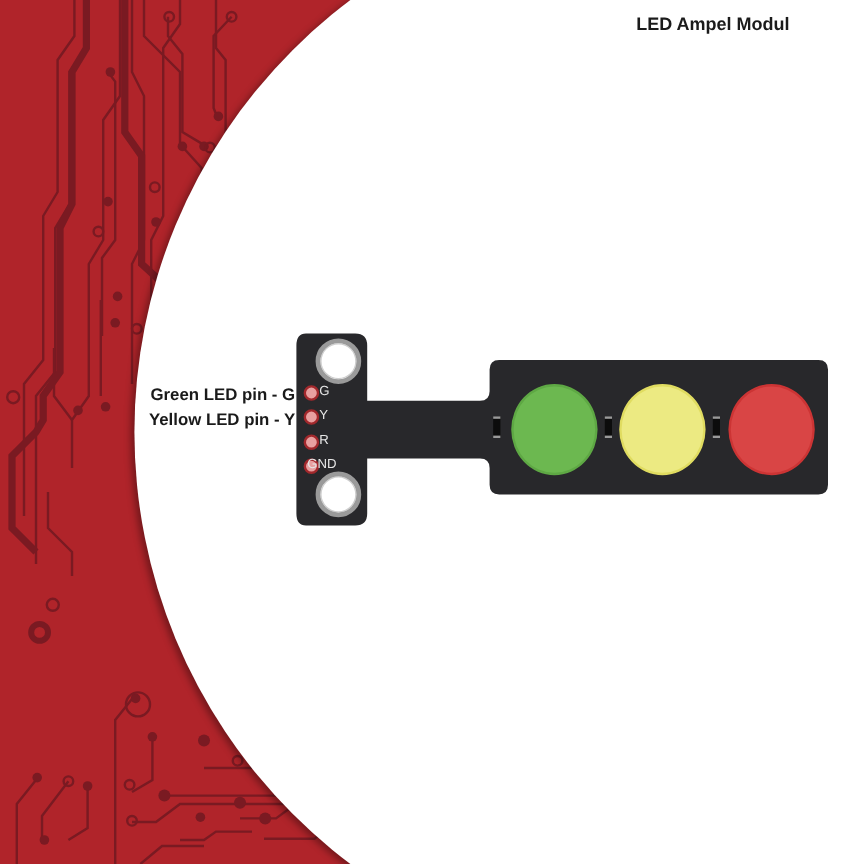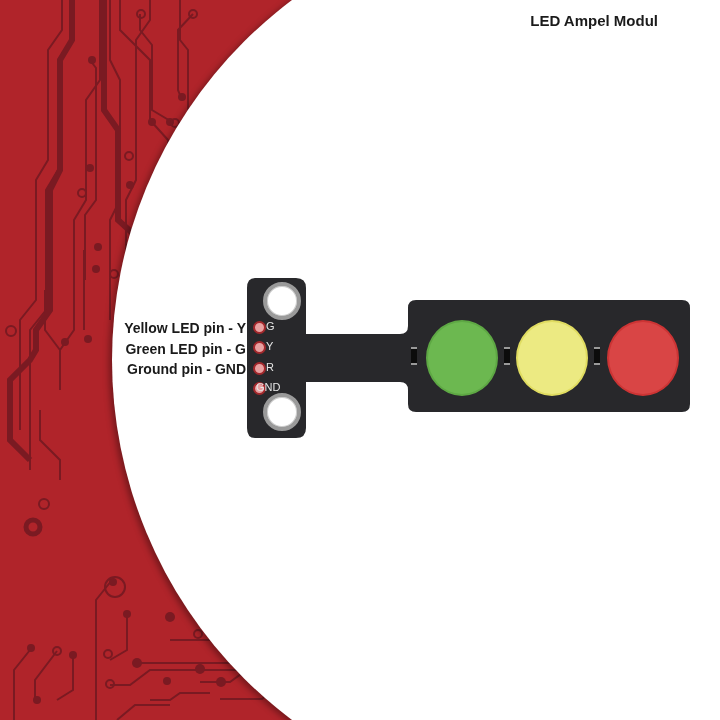--- a/index.html
+++ b/index.html
@@ -115,23 +115,22 @@
 <div class="pad" style="left:253px; top:341px;"></div>
 <div class="pad" style="left:253px; top:362px;"></div>
 <div class="pad" style="left:253px; top:382px;"></div>
 
 <span class="pin-code" style="left:266px; top:320px;">G</span>
 <span class="pin-code" style="left:266px; top:340px;">Y</span>
 <span class="pin-code" style="left:266px; top:361px;">R</span>
 <span class="pin-code" style="left:256px; top:381px;">GND</span>
 
 <div class="pin-labels">
+  <div class="pin-label">Green LED pin - G</div>
   <div class="pin-label">Yellow LED pin - Y</div>
-  <div class="pin-label">Green LED pin - G</div>
-  <div class="pin-label">Ground pin - GND</div>
 </div>
 
 <div class="smd" style="left:411px; top:347px;"></div>
 <div class="smd" style="left:504px; top:347px;"></div>
 <div class="smd" style="left:594px; top:347px;"></div>
 
 <div class="led" style="left:426px; top:320px; width:68px; height:72px; background:#6cb850; border:2px solid #5ea844;"></div>
 <div class="led" style="left:516px; top:320px; width:68px; height:72px; background:#ecea82; border:2px solid #e0dc60;"></div>
 <div class="led" style="left:607px; top:320px; width:68px; height:72px; background:#d94545; border:2px solid #cc3434;"></div>
 

